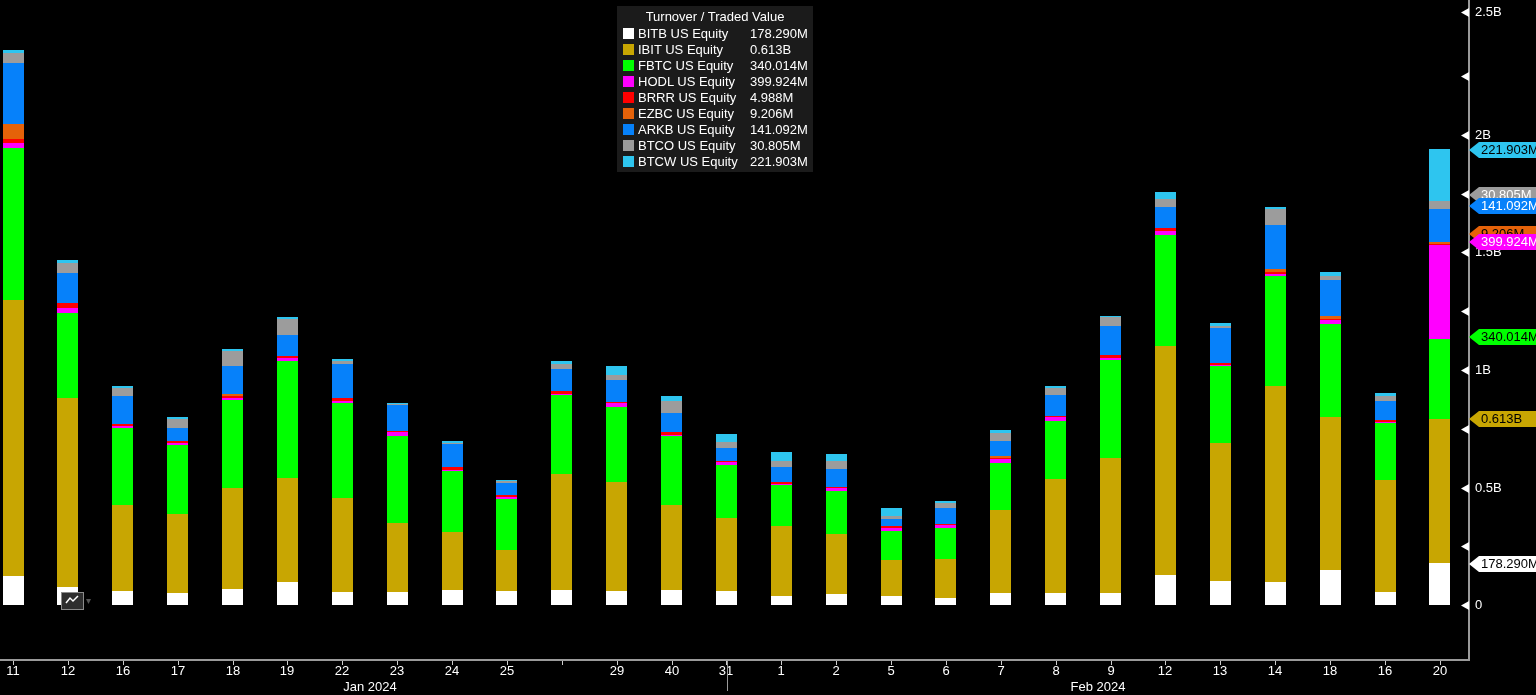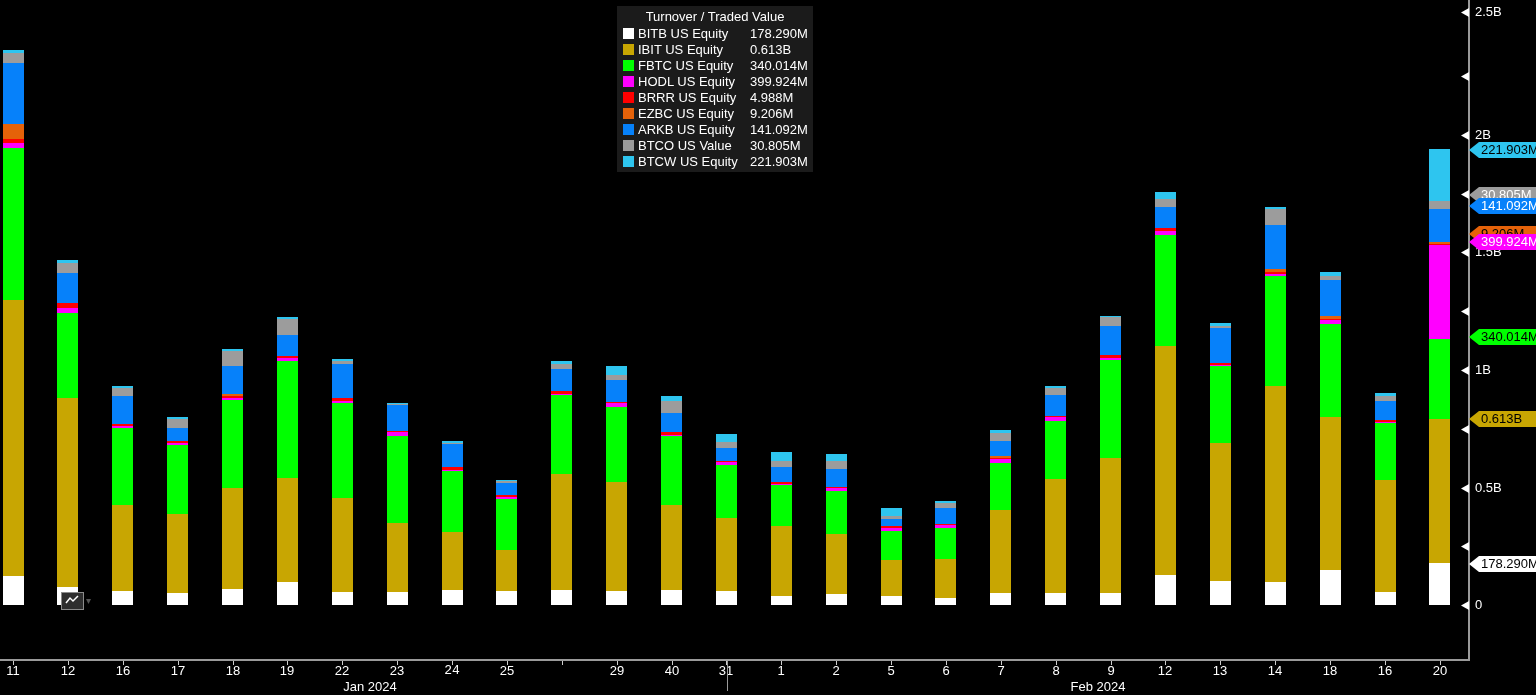--- a/index.html
+++ b/index.html
@@ -347,21 +347,21 @@
         <div class="xlab" style="left: 178px;">17</div>
         <div class="xtick" style="left: 233px;"></div>
         <div class="xlab" style="left: 233px;">18</div>
         <div class="xtick" style="left: 287px;"></div>
         <div class="xlab" style="left: 287px;">19</div>
         <div class="xtick" style="left: 342px;"></div>
         <div class="xlab" style="left: 342px;">22</div>
         <div class="xtick" style="left: 397px;"></div>
         <div class="xlab" style="left: 397px;">23</div>
         <div class="xtick" style="left: 452px;"></div>
-        <div class="xlab" style="left: 452px; font-family: Liberation Mono, monospace;">24</div>
+        <div class="xlab" style="left: 452px;">24</div>
         <div class="xtick" style="left: 507px;"></div>
         <div class="xlab" style="left: 507px;">25</div>
         <div class="xtick" style="left: 562px;"></div>
         <div class="xlab" style="left: 557px; margin-top: 36px;">26</div>
         <div class="xtick" style="left: 617px;"></div>
         <div class="xlab" style="left: 617px;">29</div>
         <div class="xtick" style="left: 672px;"></div>
         <div class="xlab" style="left: 672px;">40</div>
         <div class="xtick" style="left: 726px;"></div>
         <div class="xlab" style="left: 726px;">31</div>
@@ -439,21 +439,21 @@
             <span class="legend-name">EZBC US Equity</span>
             <span class="legend-value">9.206M</span>
           </div>
           <div class="legend-row">
             <span class="legend-swatch" style="background: rgb(6, 129, 250);"></span>
             <span class="legend-name">ARKB US Equity</span>
             <span class="legend-value">141.092M</span>
           </div>
           <div class="legend-row">
             <span class="legend-swatch" style="background: rgb(156, 156, 156);"></span>
-            <span class="legend-name">BTCO US Value</span>
+            <span class="legend-name">BTCO US Equity</span>
             <span class="legend-value">30.805M</span>
           </div>
           <div class="legend-row">
             <span class="legend-swatch" style="background: rgb(46, 197, 239);"></span>
             <span class="legend-name">BTCW US Equity</span>
             <span class="legend-value">221.903M</span>
           </div>
         </div>
     </div>
 

